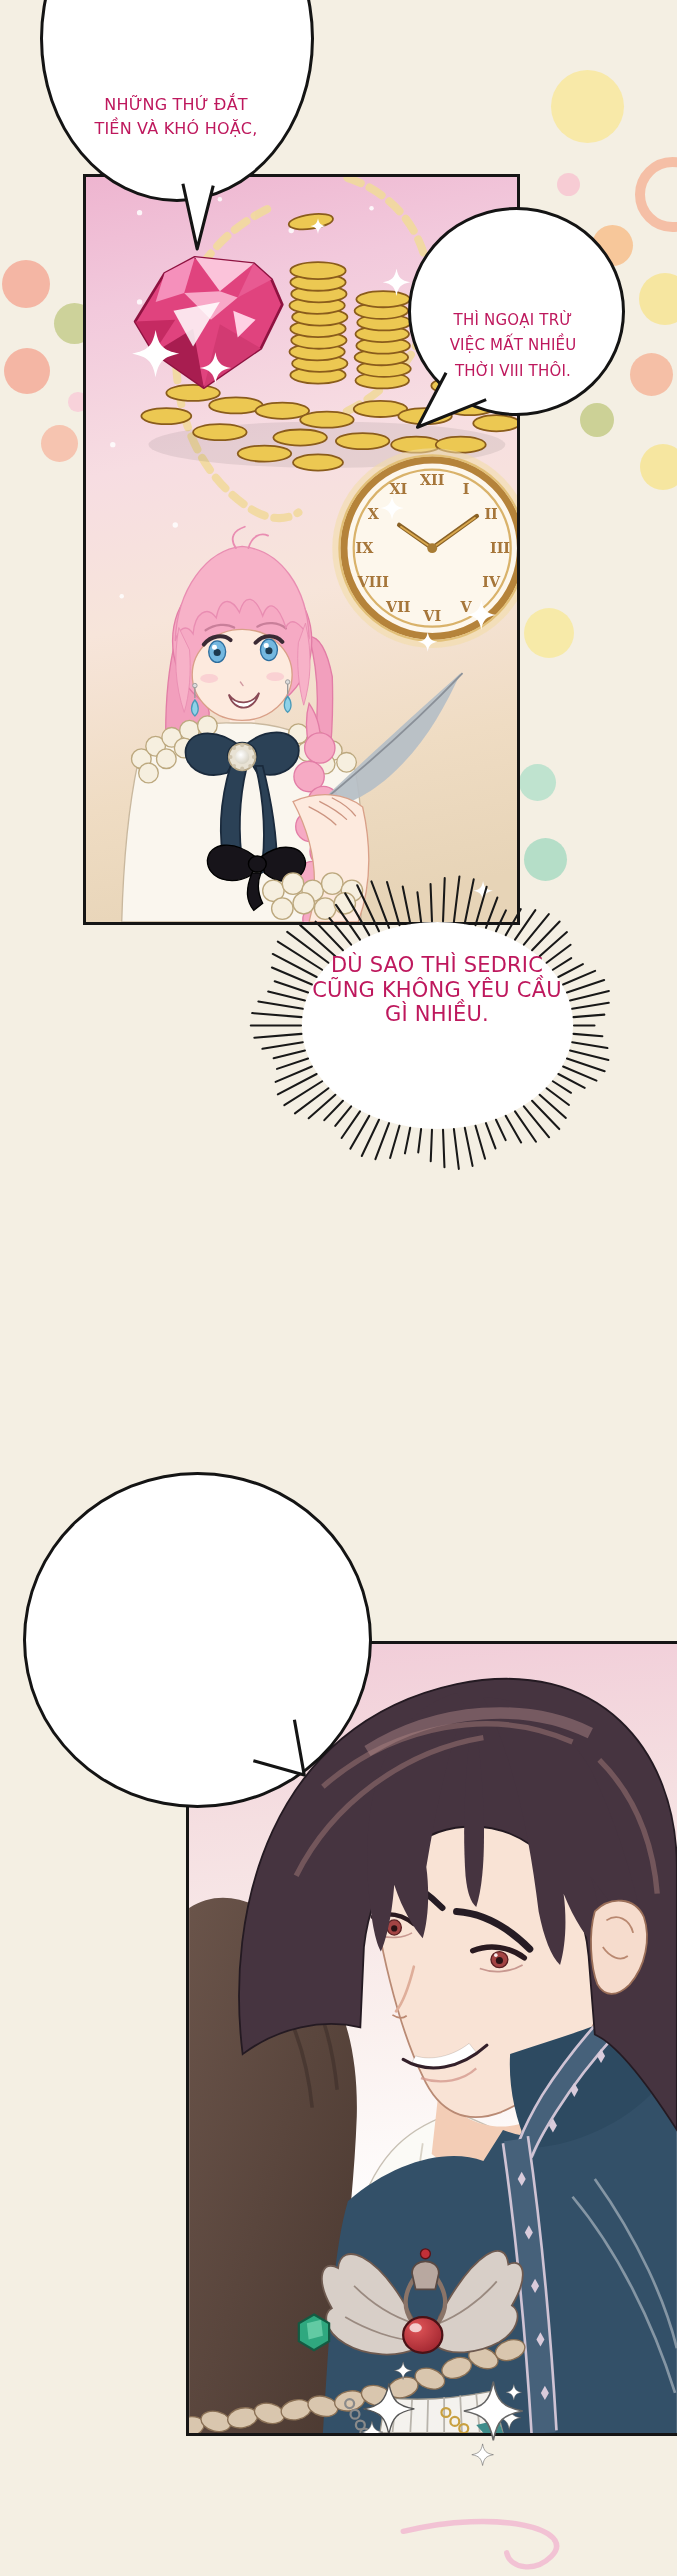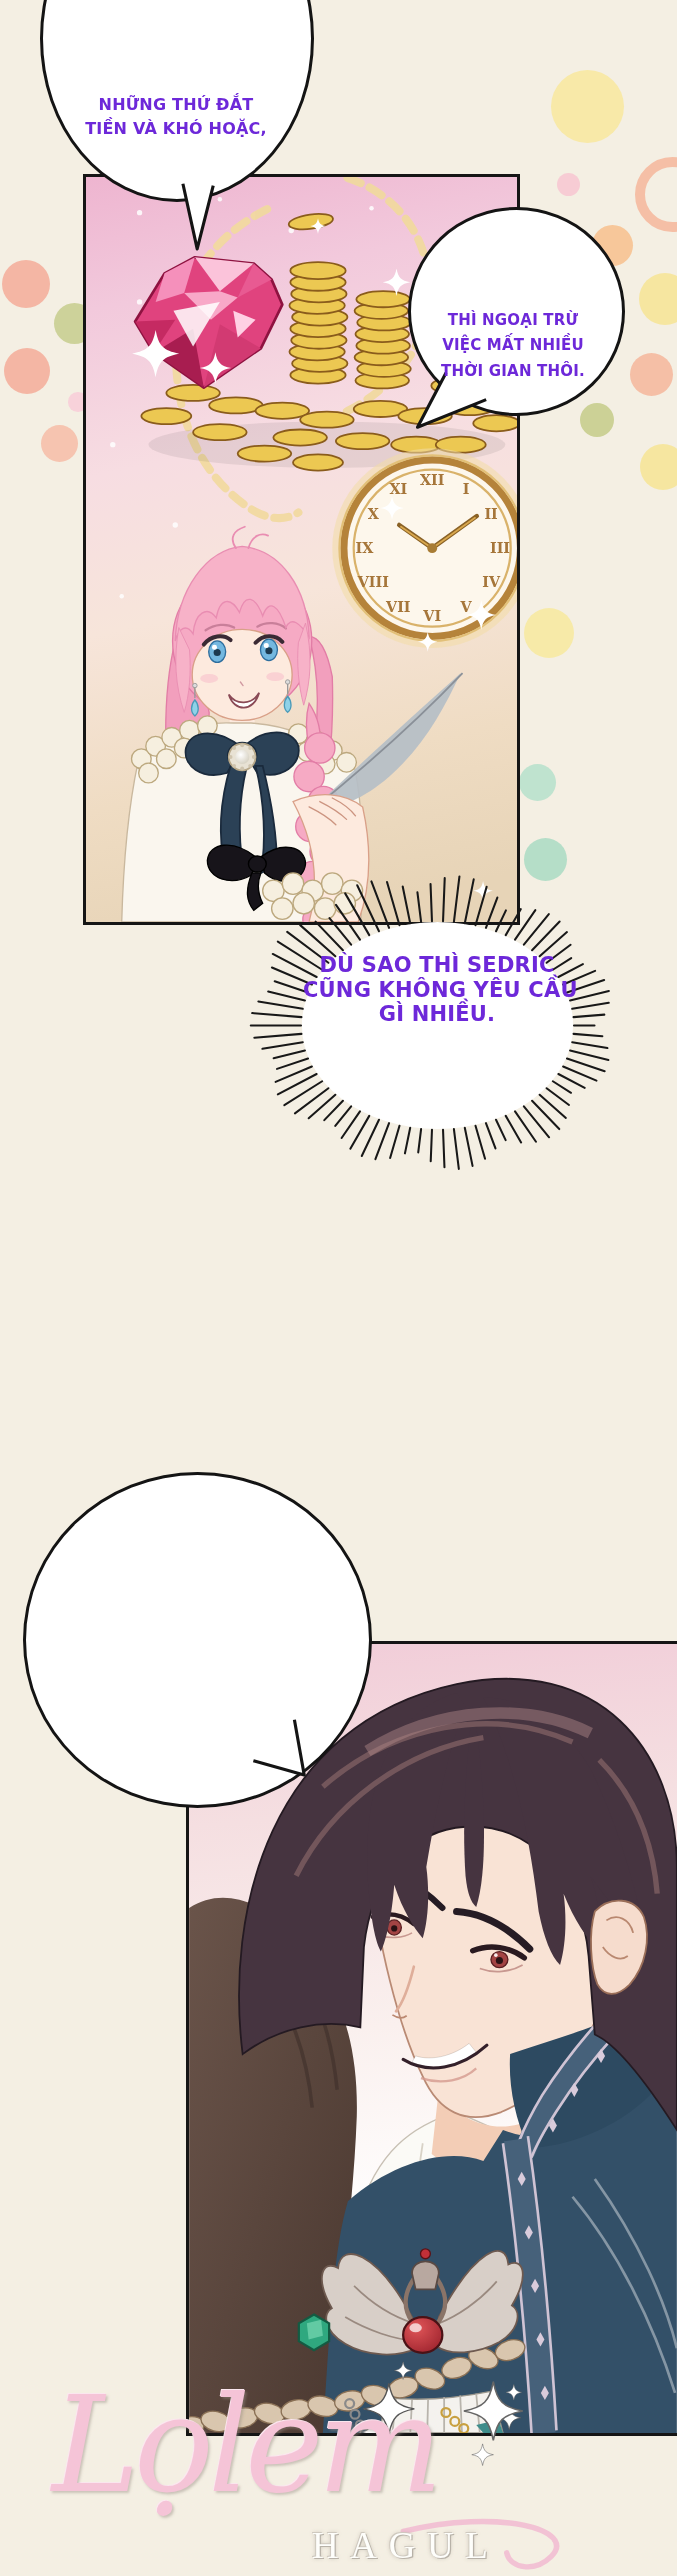--- a/index.html
+++ b/index.html
@@ -6,21 +6,21 @@
   .page{position:relative;width:678px;height:2576px;background:#f4efe3;overflow:hidden;
         font-family:"DejaVu Sans",sans-serif;}
   .dot{position:absolute;border-radius:50%;z-index:1;}
   .panel{position:absolute;z-index:10;}
   #panel1{left:83px;top:174px;width:431px;height:745px;border:3.6px solid #151515;
           background:linear-gradient(168deg,#eeb5d0 0%,#f2c9dc 16%,#f7dde2 36%,#f7e5da 55%,#efdcc3 76%,#e7d4b7 94%);}
   #panel2{left:186px;top:1641px;width:488px;height:789px;border:3.6px solid #151515;border-right:none;
           background:linear-gradient(175deg,#f1ccd8 0%,#f5dfe1 22%,#faf0ee 48%,#ffffff 72%,#ffffff 100%);}
   .art{position:absolute;left:0;top:0;}
   .bubble{position:absolute;background:#ffffff;border:3.1px solid #141414;border-radius:50%;z-index:20;}
-  .btext{position:absolute;z-index:26;text-align:center;font-weight:bold;color:#6d28d9;letter-spacing:0.2px;}
+  .btext{position:absolute;z-index:26;text-align:center;font-weight:normal;color:#be185d;letter-spacing:0.2px;}
   .btext span{display:block;white-space:nowrap;}
   #burstsvg{position:absolute;left:234px;top:856px;z-index:15;}
   #overlay{position:absolute;left:0;top:0;z-index:24;pointer-events:none;}
   .num{font-family:"DejaVu Serif",serif;font-weight:bold;font-size:16px;fill:#a6763a;text-anchor:middle;}
   #wm-script{position:absolute;left:52px;top:2378px;z-index:30;font-family:"DejaVu Serif",serif;
              font-style:italic;font-size:132px;line-height:134px;color:#f5c4d7;letter-spacing:-5.4px;
              text-shadow:1.8px 1.8px 2.7px rgba(150,140,130,.45),-0.9px -0.9px 0 #fce8f0;}
   #wm-sub{position:absolute;left:312px;top:2524px;z-index:30;font-family:"Liberation Serif",serif;
           font-size:37px;letter-spacing:11.6px;color:#fefefb;
           text-shadow:1.3px 1.3px 0 #b8b2a8,-0.9px -0.9px 0 #cfc9bf,0 0 4.5px rgba(120,110,100,.45);}
@@ -560,27 +560,25 @@
     </g>
   </svg>
 
   <div class="btext" style="left:67px;top:93px;width:218px;font-size:16px;line-height:24px;">
     <span>NHỮNG THỨ ĐẮT</span>
     <span>TIỀN VÀ KHÓ HOẶC,</span>
   </div>
   <div class="btext" style="left:413px;top:271px;width:200px;font-size:15px;line-height:25.4px;margin-top:37px;">
     <span>THÌ NGOẠI TRỪ</span>
     <span>VIỆC MẤT NHIỀU</span>
-    <span>THỜI GIAN THÔI.</span>
+    <span>THỜI VIII THÔI.</span>
   </div>
   <div class="btext" style="left:303px;top:953px;width:268px;font-size:21px;line-height:24.5px;">
     <span>DÙ SAO THÌ SEDRIC</span>
     <span>CŨNG KHÔNG YÊU CẦU</span>
     <span>GÌ NHIỀU.</span>
   </div>
   <div class="btext" style="left:23px;top:1559px;width:344px;font-size:19px;line-height:28.5px;">
   </div>
 
-  <div id="wm-script">Lọlem</div>
-  <div id="wm-sub">HAGUL</div>
 
 </div>
 
 
 </body></html>

